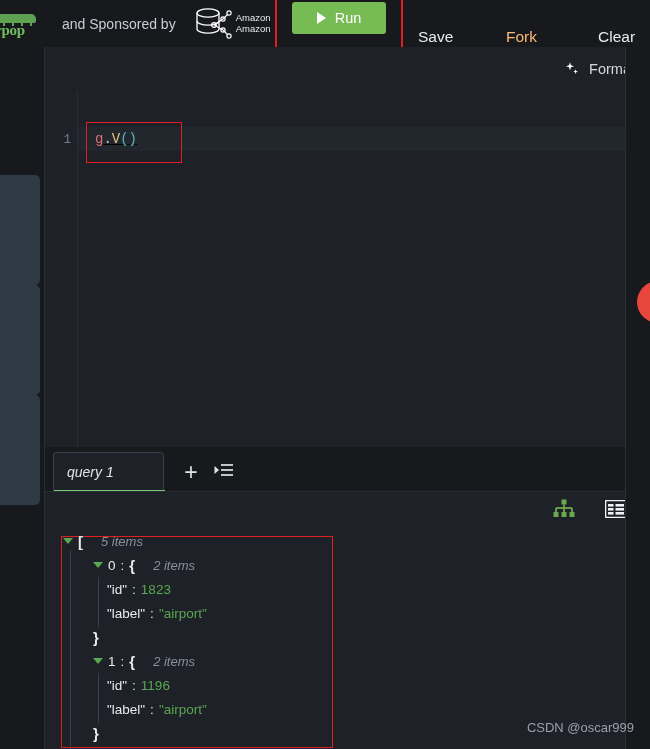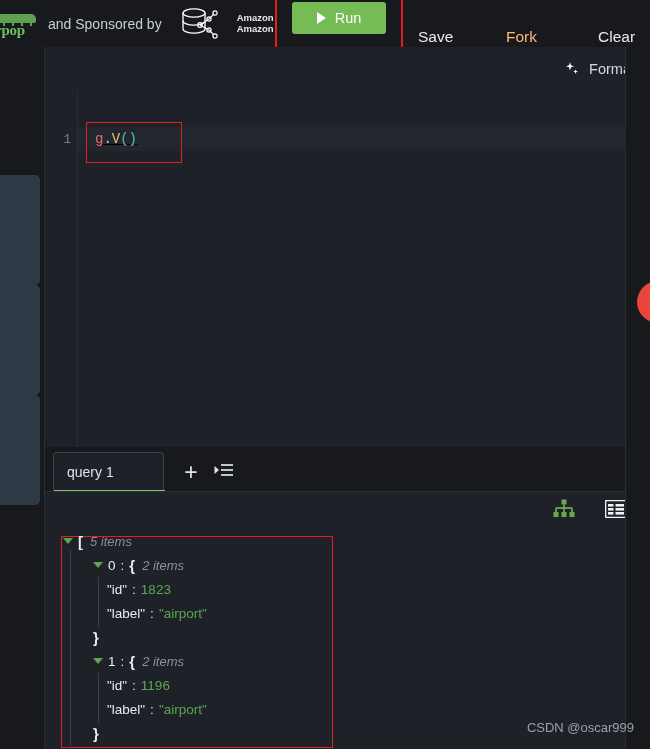--- a/index.html
+++ b/index.html
@@ -47,30 +47,30 @@
     display: block;
   }
   .tp-text {
     position: absolute; left: 6px; top: 11px;
     font-size: 15px; font-weight: bold; color: #6fbd5c;
     letter-spacing: -0.3px;
     font-family: "Liberation Serif", serif;
   }
   .sponsor-text {
     font-size: 14px; color: #c9cdd4;
-    white-space: nowrap;
+    margin-left: 14px; white-space: nowrap;
   }
   .neptune-logo {
     display: flex; align-items: center;
     margin-left: 16px;
   }
   .neptune-mark { width: 44px; height: 34px; }
   .neptune-words {
-    margin-left: 15px; line-height: 1.15;
-    color: #e8e9eb; font-size: 9.5px; font-weight: 700;
+    margin-left: 0; line-height: 1.15;
+    color: #e8e9eb; font-size: 9.5px; font-weight: 400;
   }
 
   .run-wrap {
     position: absolute; left: 275px; top: -2px;
     width: 128px; height: 57px;
     border: 2px solid #e02020;
   }
   .run-btn {
     position: absolute; left: 15px; top: 2px;
     width: 94px; height: 32px;
@@ -210,20 +210,21 @@
     margin-left: 8px;
     width: 111px; height: 39px;
     background: #1e2127;
     border: 1px solid #3a3f48;
     border-bottom: none;
     border-radius: 4px 4px 0 0;
     display: flex; align-items: center;
     padding-left: 13px;
     color: #dfe3e8; font-size: 14px;
     cursor: pointer;
+    font-style: italic;
   }
   .qtab::after {
     content: ""; position: absolute;
     left: 0; bottom: -1px; width: 111px; height: 2px;
     background: #7bc96f;
   }
   .tab-plus {
     margin-left: 16px; margin-bottom: 8px;
     width: 22px; height: 22px;
     color: #e1e4e9; font-size: 23px; line-height: 20px;
@@ -272,21 +273,21 @@
   }
   .caret {
     width: 0; height: 0;
     border-left: 5px solid transparent;
     border-right: 5px solid transparent;
     border-top: 6px solid #5aa84f;
     margin-right: 5px;
     cursor: pointer;
   }
   .brk     { color: #e8ebef; font-weight: bold; font-size: 15px; }
-  .count   { color: #8a909a; font-style: italic; margin-left: 7px; font-size: 13px; }
+  .count   { color: #8a909a; font-style: italic; margin-left: 18px; font-size: 13px; }
   .jkey    { color: #e8ebef; }
   .jcolon  { color: #e8ebef; margin: 0 5px; }
   .jnum    { color: #5aa84f; }
   .jstr    { color: #5aa84f; }
   .jidx    { color: #e8ebef; }
   .vline {
     position: absolute;
     width: 1px; background: #3c4149;
   }
 

